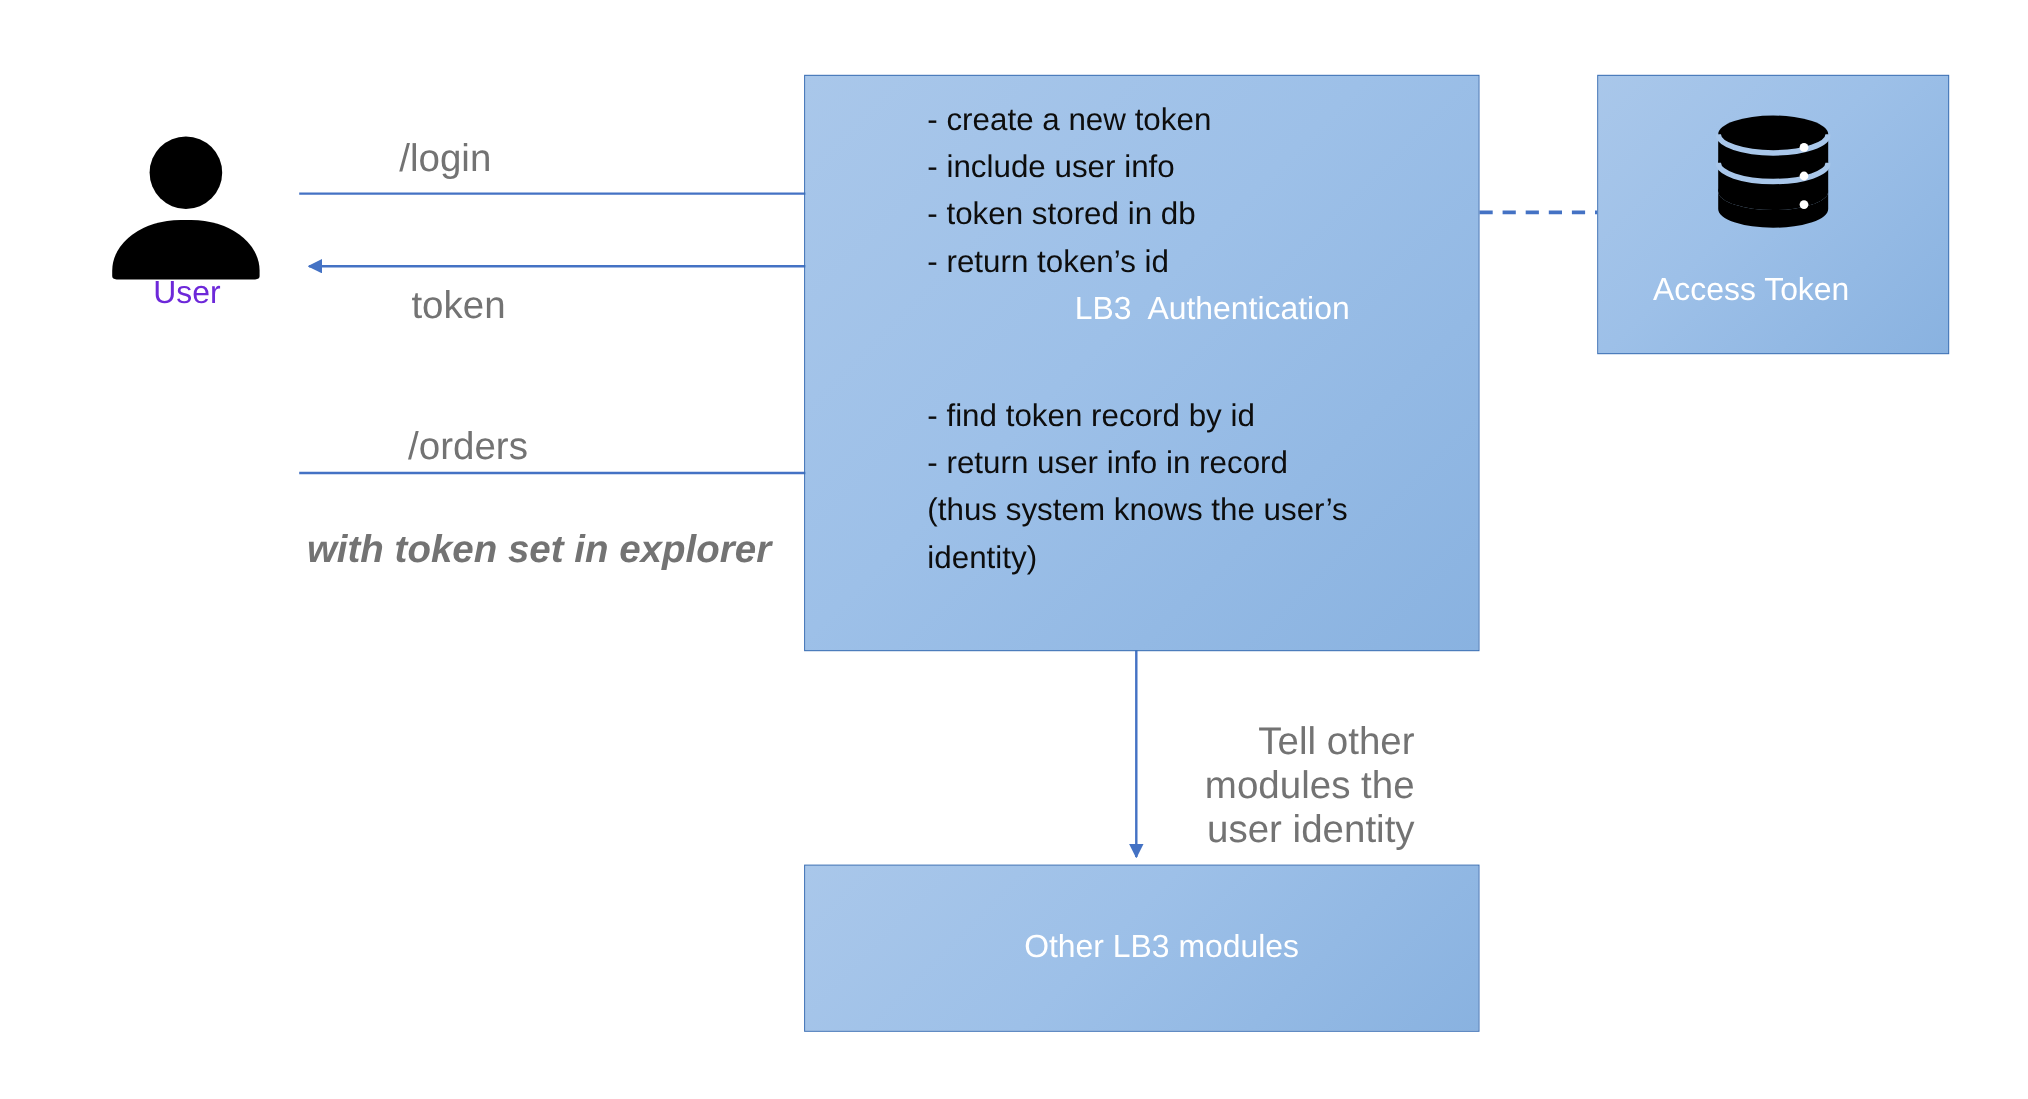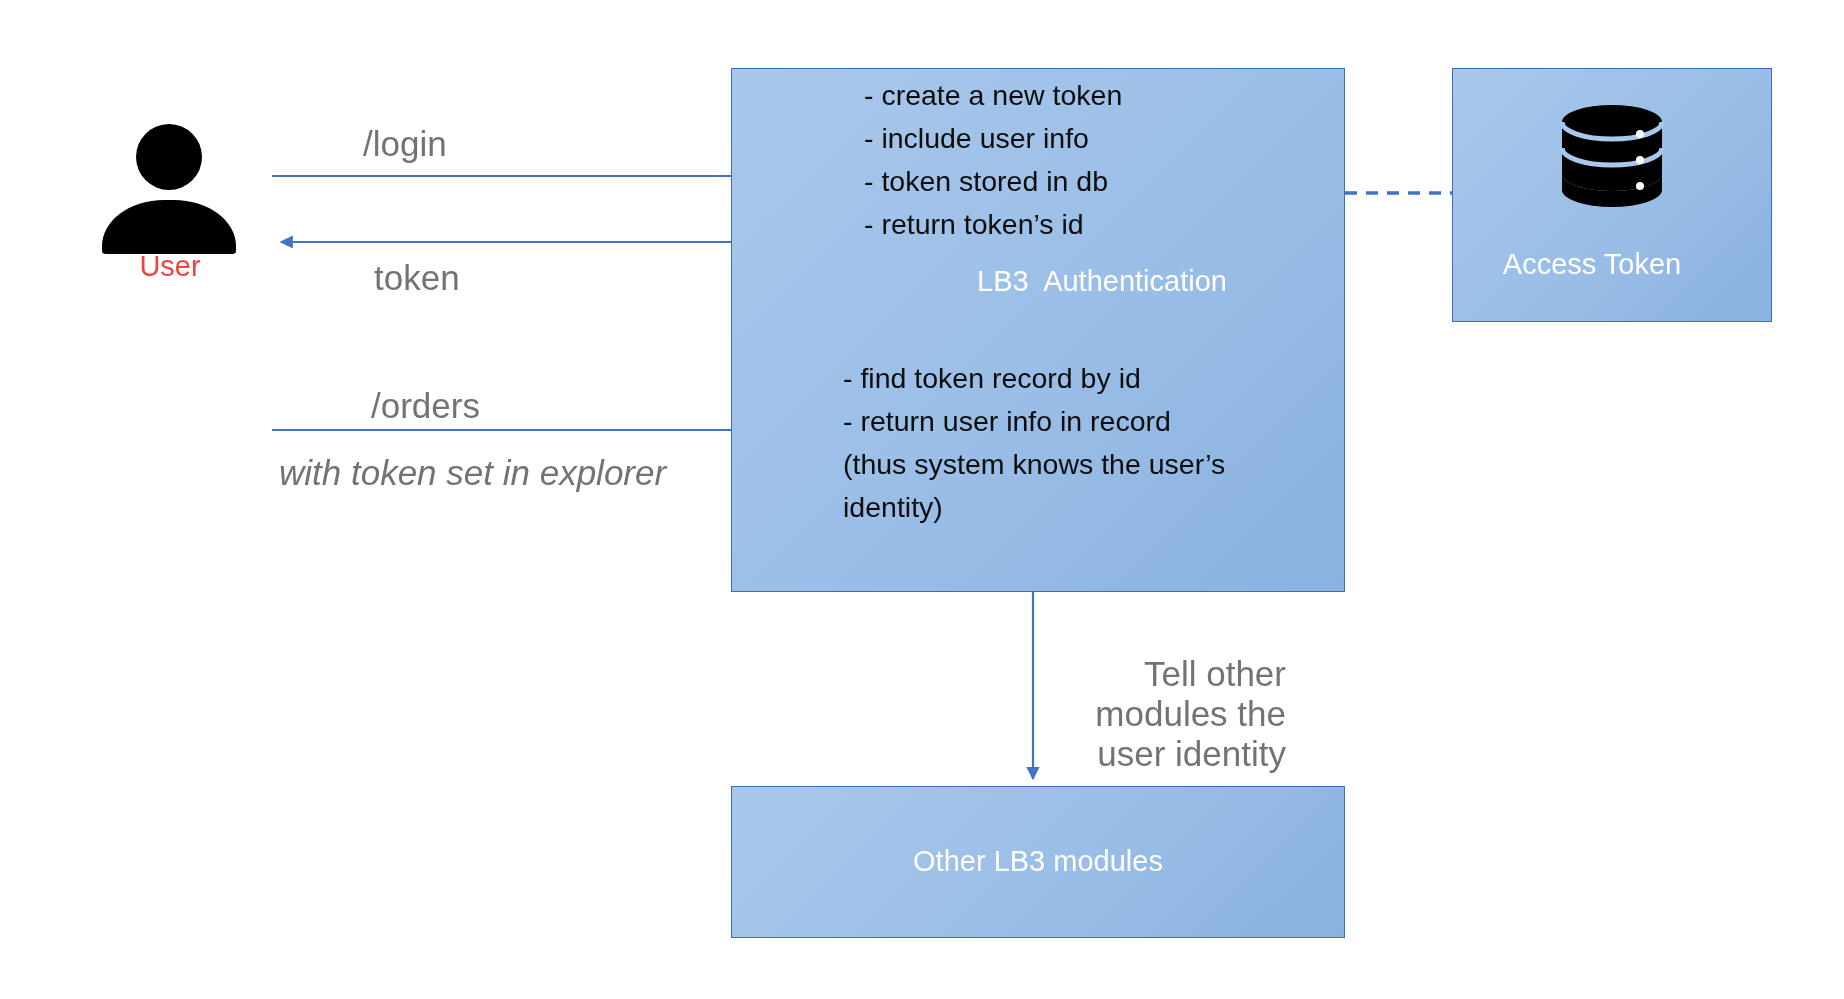--- a/index.html
+++ b/index.html
@@ -56,26 +56,26 @@
     font-size: 28.5px;
     line-height: 43px;
     white-space: pre-line;
   }
   .edge-label {
     color: #737373;
     font-size: 35px;
     line-height: 40px;
     white-space: pre-line;
   }
-  .edge-label.italic { font-style: italic; font-weight: 400; }
+  .edge-label.italic { font-style: italic; font-weight: 700; margin-top: 27px; }
 
-  #auth-bullets-top { left: 843px; top: 74px; margin-left: 21px; }
+  #auth-bullets-top { left: 843px; top: 88px; }
   #auth-title       { left: 731px; top: 265px; width: 742px; }
   #auth-bullets-bottom { left: 843px; top: 333px; margin-top: 24px; }
-  #other-modules-title { left: 731px; top: 845px; width: 614px; }
+  #other-modules-title { left: 731px; top: 845px; width: 614px; padding-left: 18px; }
   #access-token-title  { left: 1452px; top: 248px; width: 280px; }
 
   #label-login  { left: 363px; top: 124px; }
   #label-token  { left: 374px; top: 258px; }
   #label-orders { left: 358px; top: 386px; margin-left: 13px; }
   #label-with-token { left: 279px; top: 453px; }
   #label-tell-other { left: 1056px; top: 654px; width: 230px; text-align: right; }
 
   
   #user-figure { left: 100px; top: 124px; width: 140px; height: 110px; }
@@ -87,21 +87,21 @@
   }
   #user-body {
     left: 2px; top: 76px;
     width: 134px; height: 54px;
     background: #000000;
     border-radius: 62px 62px 4px 4px / 46px 46px 3px 3px;
   }
   #user-label {
     left: 100px; top: 250px; width: 140px;
     text-align: center;
-    color: #ef4444;
+    color: #6d28d9;
     font-size: 29px;
   }
 
   
   #db-icon { left: 1560px; top: 98px; width: 104px; height: 110px; }
 </style>
 </head>
 <body>
 
 <svg id="canvas" viewBox="0 0 1844 999">

